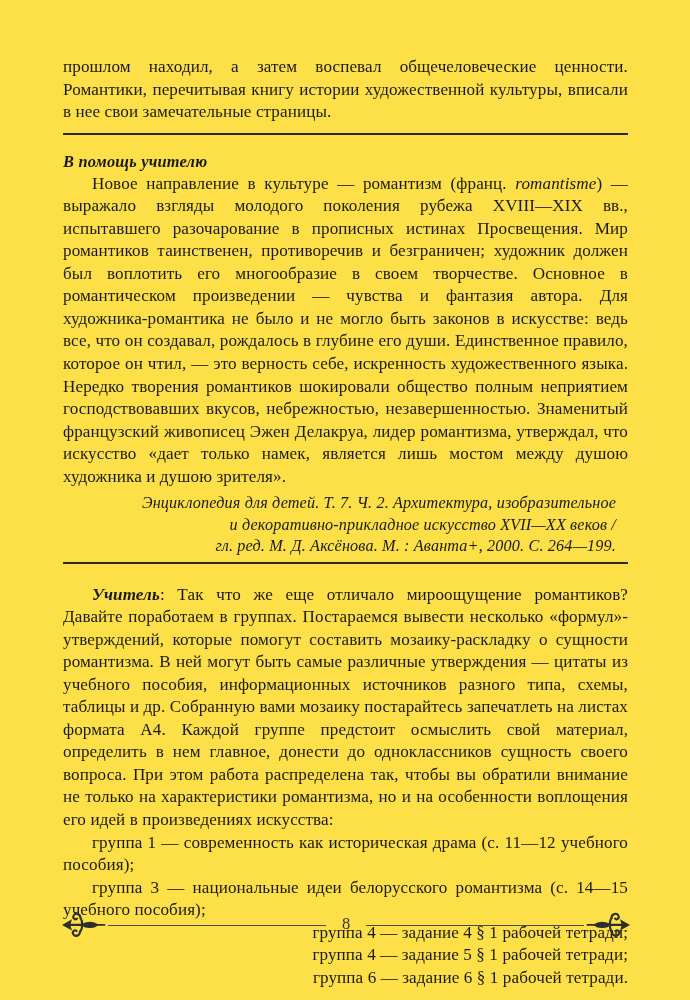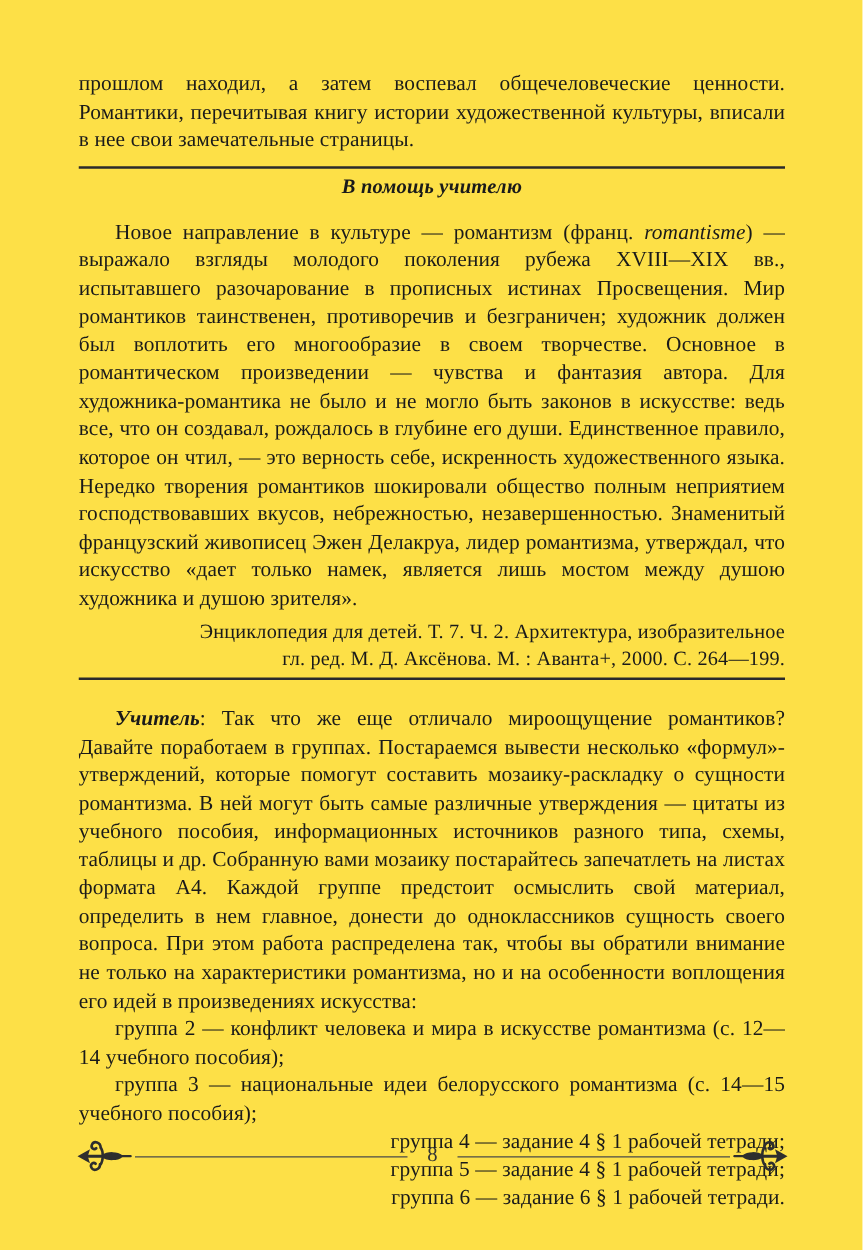--- a/index.html
+++ b/index.html
@@ -54,33 +54,33 @@
   }
 
   
   .helpblock {
     margin-top: 9px;
   }
   .helpblock-title {
     font-weight: bold;
     font-style: italic;
     font-size: 16.4px;
-    text-align: center;
     line-height: 21px;
-    margin: 3px 0 1px 0;
+    margin: 16px 0 1px 0;
     letter-spacing: 0.2px;
   }
   .helpblock-body {
-    margin-top: 16px;
+    margin-top: 1px;
   }
   .citation {
+    font-style: italic;
     font-size: 16.2px;
     line-height: 21.4px;
     text-align: right;
-    margin: 5px 0 4px 0;
+    margin: 5px 12px 4px 0;
     letter-spacing: 0.15px;
   }
   .citation .cline { display: block; }
   .rule-bottom {
     margin-top: 2px;
   }
 
   
   .teacher-block {
     margin-top: 20px;
@@ -151,34 +151,35 @@
     <div class="helpblock">
 
       <hr class="rule">
 
       <div class="helpblock-title">В помощь учителю</div>
 
       <p class="para indent helpblock-body"><span>Новое направление в культуре — романтизм (франц. </span><em>romantisme</em><span>) — выражало взгляды молодого поколения рубежа XVIII—XIX вв., испытавшего разочарование в прописных истинах Просвещения. Мир романтиков таинственен, противоречив и безграничен; художник должен был воплотить его многообразие в своем творчестве. Основное в романтическом произведении — чувства и фантазия автора. Для художника-романтика не было и не могло быть законов в искусстве: ведь все, что он создавал, рождалось в глубине его души. Единственное правило, которое он чтил, — это верность себе, искренность художественного языка. Нередко творения романтиков шокировали общество полным неприятием господствовавших вкусов, небрежностью, незавершенностью. Знаменитый французский живописец Эжен Делакруа, лидер романтизма, утверждал, что искусство «дает только намек, является лишь мостом между душою художника и душою зрителя».</span></p>
 
       <div class="citation">
         <span class="cline">Энциклопедия для детей. Т. 7. Ч. 2. Архитектура, изобразительное</span>
+        <span class="cline">и декоративно-прикладное искусство XVII—XX веков /</span>
         <span class="cline">гл. ред. М. Д. Аксёнова. М. : Аванта+, 2000. С. 264—199.</span>
       </div>
 
       <hr class="rule rule-bottom">
     </div>
 
     <div class="teacher-block">
       <p class="para indent"><em class="speaker">Учитель</em><span>: Так что же еще отличало мироощущение романтиков? Давайте поработаем в группах. Постараемся вывести несколько «формул»-утверждений, которые помогут составить мозаику-раскладку о сущности романтизма. В ней могут быть самые различные утверждения — цитаты из учебного пособия, информационных источников разного типа, схемы, таблицы и др. Собранную вами мозаику постарайтесь запечатлеть на листах формата А4. Каждой группе предстоит осмыслить свой материал, определить в нем главное, донести до одноклассников сущность своего вопроса. При этом работа распределена так, чтобы вы обратили внимание не только на характеристики романтизма, но и на особенности воплощения его идей в произведениях искусства:</span></p>
 
       <div class="grouplist">
-        <p class="group-item">группа 2 — конфликт человека и мира в искусстве романтизма (с. 12—14 учебного пособия);</p>
+        <p class="group-item">группа 1 — современность как историческая драма (с. 11—12 учебного пособия);</p>
         <p class="group-item">группа 3 — национальные идеи белорусского романтизма (с. 14—15 учебного пособия);</p>
         <p class="group-item plain">группа 4 — задание 4 § 1 рабочей тетради;</p>
-        <p class="group-item plain">группа 5 — задание 4 § 1 рабочей тетради;</p>
+        <p class="group-item plain">группа 4 — задание 5 § 1 рабочей тетради;</p>
         <p class="group-item plain">группа 6 — задание 6 § 1 рабочей тетради.</p>
       </div>
     </div>
 
   </div>
 
   <div class="footer">
 
     <span class="orn">
       <svg width="46" height="30" viewBox="0 0 46 30" xmlns="http://www.w3.org/2000/svg">

